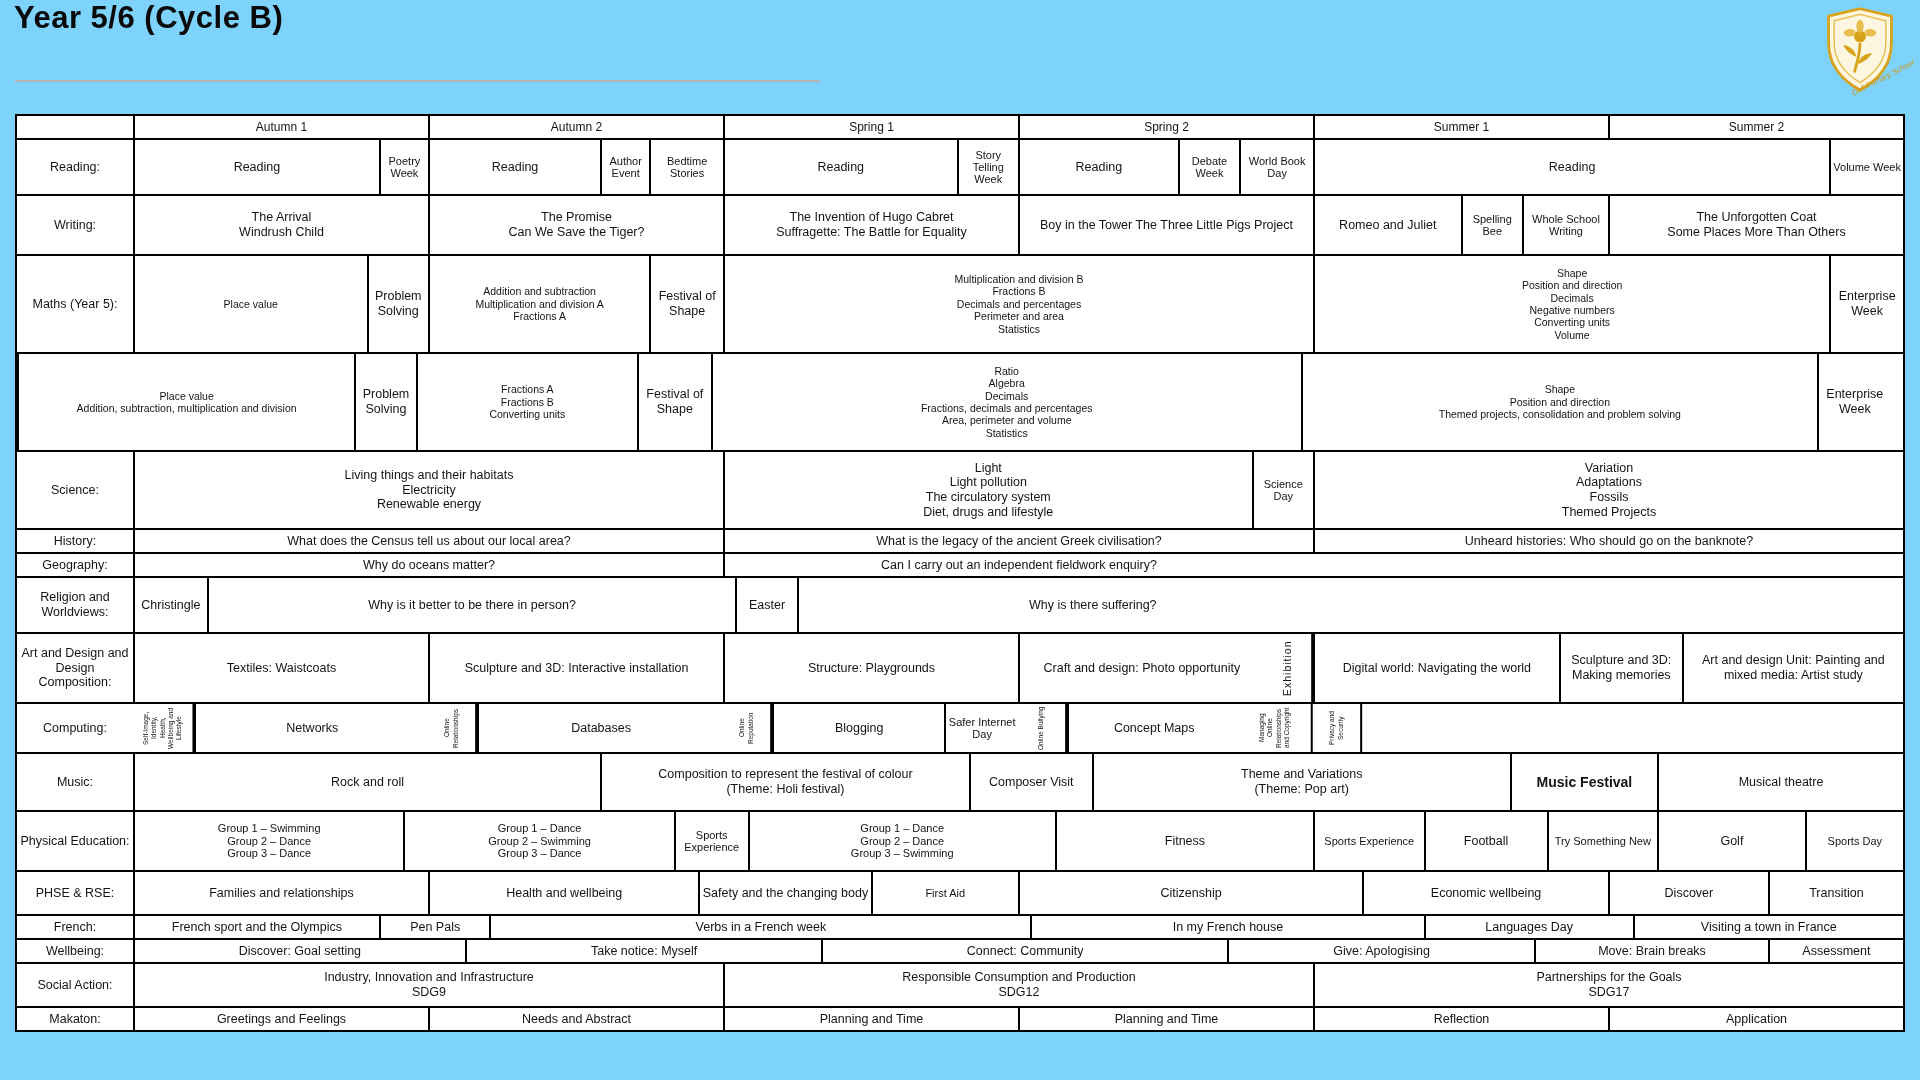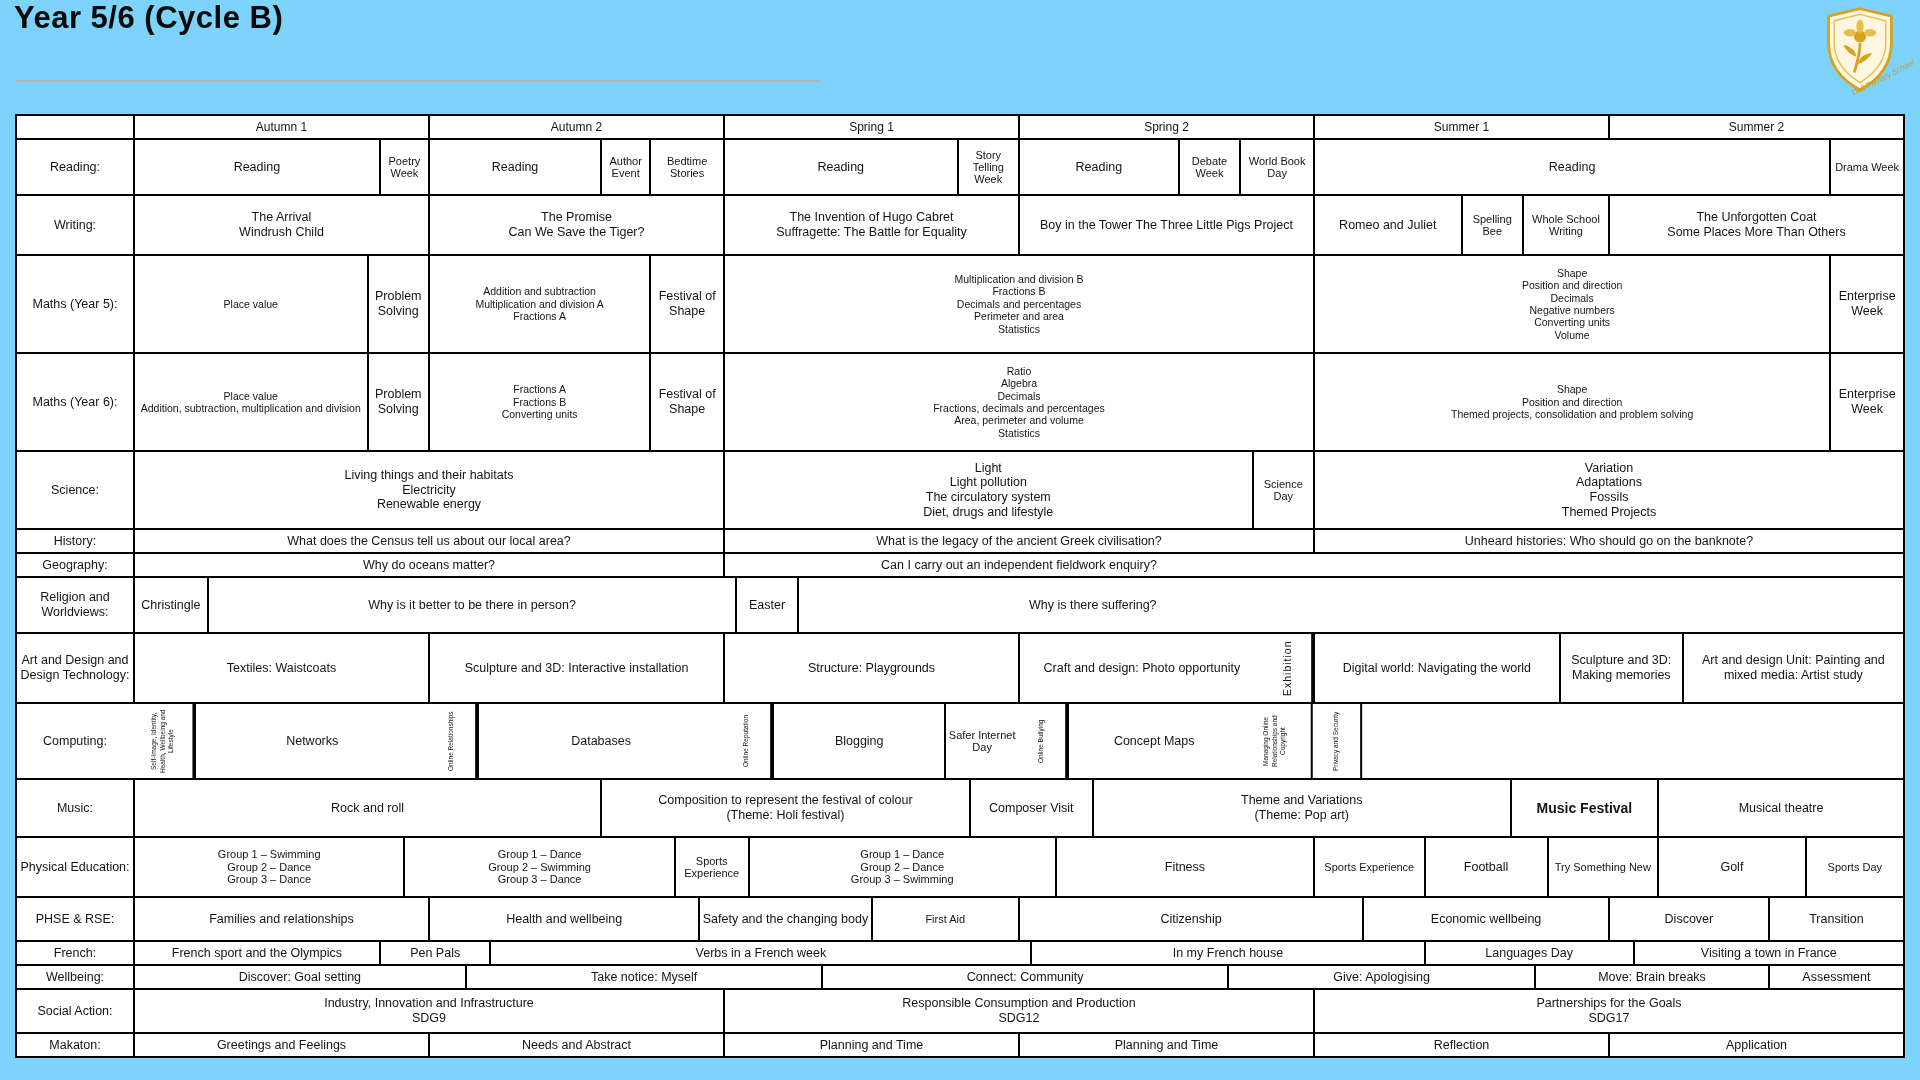--- a/index.html
+++ b/index.html
@@ -64,21 +64,21 @@
       <div class="c nw" style="grid-column:span 4">Poetry Week</div>
       <div class="c" style="grid-column:span 14">Reading</div>
       <div class="c nw" style="grid-column:span 4">Author Event</div>
       <div class="c nw" style="grid-column:span 6">Bedtime Stories</div>
       <div class="c" style="grid-column:span 19">Reading</div>
       <div class="c nw" style="grid-column:span 5">Story Telling Week</div>
       <div class="c" style="grid-column:span 13">Reading</div>
       <div class="c nw" style="grid-column:span 5">Debate Week</div>
       <div class="c nw" style="grid-column:span 6">World Book Day</div>
       <div class="c" style="grid-column:span 42">Reading</div>
-      <div class="c nw" style="grid-column:span 6">Drama Week</div>
+      <div class="c nw" style="grid-column:span 6">Volume Week</div>
     </div>
 
     <div class="trow" style="height:60px">
       <div class="c lbl">Writing:</div>
       <div class="c" style="grid-column:span 24">The Arrival
 Windrush Child</div>
       <div class="c" style="grid-column:span 24">The Promise
 Can We Save the Tiger?</div>
       <div class="c" style="grid-column:span 24">The Invention of Hugo Cabret
 Suffragette: The Battle for Equality</div>
@@ -106,21 +106,20 @@
       <div class="c sm" style="grid-column:span 42">Shape
 Position and direction
 Decimals
 Negative numbers
 Converting units
 Volume</div>
       <div class="c" style="grid-column:span 6">Enterprise Week</div>
     </div>
 
     <div class="trow" style="height:98px">
-      <div class="c lbl">Maths (Year 6):</div>
       <div class="c sm" style="grid-column:span 19">Place value
 Addition, subtraction, multiplication and division</div>
       <div class="c" style="grid-column:span 5">Problem Solving</div>
       <div class="c sm" style="grid-column:span 18">Fractions A
 Fractions B
 Converting units</div>
       <div class="c" style="grid-column:span 6">Festival of Shape</div>
       <div class="c sm" style="grid-column:span 48">Ratio
 Algebra
 Decimals
@@ -164,32 +163,32 @@
 
     <div class="trow" style="height:56px">
       <div class="c lbl">Religion and Worldviews:</div>
       <div class="c" style="grid-column:span 6">Christingle</div>
       <div class="c" style="grid-column:span 43">Why is it better to be there in person?</div>
       <div class="c" style="grid-column:span 5">Easter</div>
       <div class="c" style="grid-column:span 48">Why is there suffering?</div>
     </div>
 
     <div class="trow" style="height:70px">
-      <div class="c lbl">Art and Design and Design Technology:</div>
+      <div class="c lbl">Art and Design and Design Composition:</div>
       <div class="c" style="grid-column:span 24">Textiles: Waistcoats</div>
       <div class="c" style="grid-column:span 24">Sculpture and 3D: Interactive installation</div>
       <div class="c" style="grid-column:span 24">Structure: Playgrounds</div>
       <div class="c" style="grid-column:span 20">Craft and design: Photo opportunity</div>
       <div class="c vert vertlg" style="grid-column:span 4">Exhibition</div>
       <div class="c" style="grid-column:span 20">Digital world: Navigating the world</div>
       <div class="c" style="grid-column:span 10">Sculpture and 3D: Making memories</div>
       <div class="c" style="grid-column:span 18">Art and design Unit: Painting and mixed media: Artist study</div>
     </div>
 
-    <div class="trow" style="height:76px">
+    <div class="trow" style="height:50px">
       <div class="c lbl">Computing:</div>
       <div class="c vert" style="grid-column:span 5">Self-Image, Identity, Health, Wellbeing and Lifestyle</div>
       <div class="c" style="grid-column:span 19">Networks</div>
       <div class="c vert" style="grid-column:span 4">Online Relationships</div>
       <div class="c" style="grid-column:span 20">Databases</div>
       <div class="c vert" style="grid-column:span 4">Online Reputation</div>
       <div class="c" style="grid-column:span 14">Blogging</div>
       <div class="c nw" style="grid-column:span 6">Safer Internet Day</div>
       <div class="c vert" style="grid-column:span 4">Online Bullying</div>
       <div class="c" style="grid-column:span 14">Concept Maps</div>

